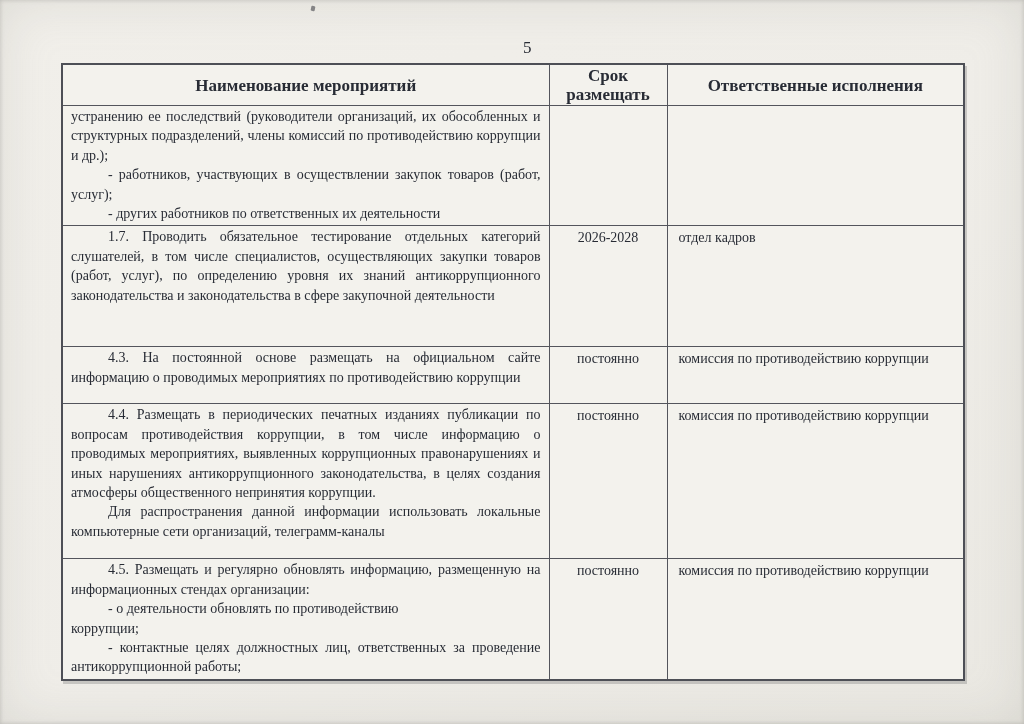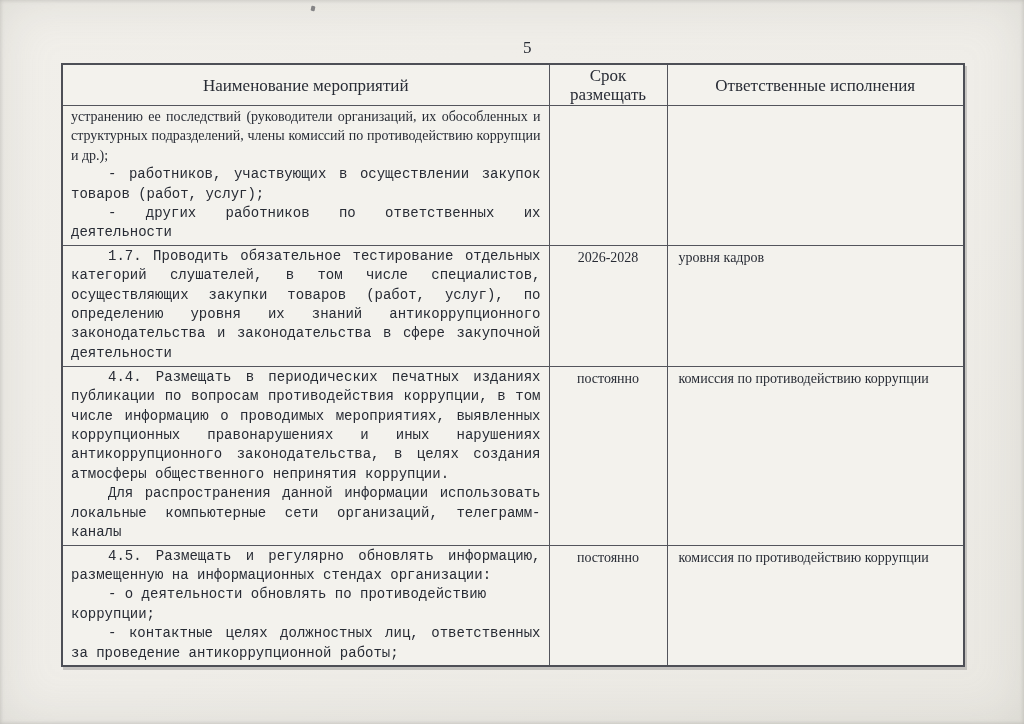--- a/index.html
+++ b/index.html
@@ -35,32 +35,32 @@
   col.c1{width:487px}
   col.c2{width:118px}
   col.c3{width:297px}
   th,td{
     border:1.5px solid #53555c;
     vertical-align:top;
     overflow:hidden;
   }
   thead tr{height:37px}
   th{
-    font-size:17px;font-weight:normal;
+    font-size:17px;font-weight:bold;
     text-align:center;vertical-align:middle;
     line-height:19px;padding:1px 6px;
   }
   td{font-size:14px;line-height:19.4px;}
   td.act{padding:1px 8px 2px 8px;}
   .para{
     margin:0;
     text-align:justify;
     white-space:pre-line;
   }
-  .para.ind{text-indent:37px;font-family:Liberation Mono, monospace;}
+  .para.ind{text-indent:37px;}
   td.term{text-align:center;padding:2px 8px;}
   td.resp{padding:2px 4px 2px 11px;}
   tr.r0{height:116px}
   tr.r1{height:121px}
   tr.r2{height:57px}
   tr.r3{height:155px}
   tr.r4{height:118px}
 </style>
 </head>
 <body>
@@ -92,23 +92,30 @@
         </td>
         <td class="term"></td>
         <td class="resp"></td>
       </tr>
 
       <tr class="r1">
         <td class="act">
           <p class="para ind">1.7. Проводить обязательное тестирование отдельных категорий слушателей, в том числе специалистов, осуществляющих закупки товаров (работ, услуг), по определению уровня их знаний антикоррупционного законодательства и законодательства в сфере закупочной деятельности</p>
         </td>
         <td class="term">2026-2028</td>
-        <td class="resp">уровня кадров</td>
+        <td class="resp">отдел кадров</td>
       </tr>
 
+      <tr class="r2">
+        <td class="act">
+          <p class="para ind">4.3. На постоянной основе размещать на официальном сайте информацию о проводимых мероприятиях по противодействию коррупции</p>
+        </td>
+        <td class="term">постоянно</td>
+        <td class="resp">комиссия по противодействию коррупции</td>
+      </tr>
 
       <tr class="r3">
         <td class="act">
           <p class="para ind">4.4. Размещать в периодических печатных изданиях публикации по вопросам противодействия коррупции, в том числе информацию о проводимых мероприятиях, выявленных коррупционных правонарушениях и иных нарушениях антикоррупционного законодательства, в целях создания атмосферы общественного непринятия коррупции.</p>
           <p class="para ind">Для распространения данной информации использовать локальные компьютерные сети организаций, телеграмм-каналы</p>
         </td>
         <td class="term">постоянно</td>
         <td class="resp">комиссия по противодействию коррупции</td>
       </tr>
 

